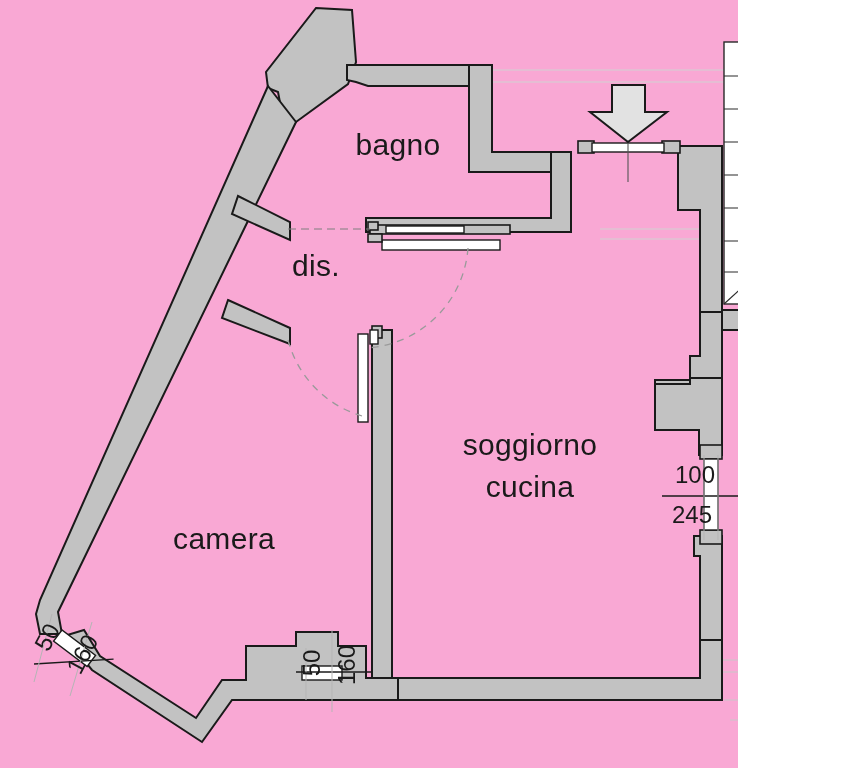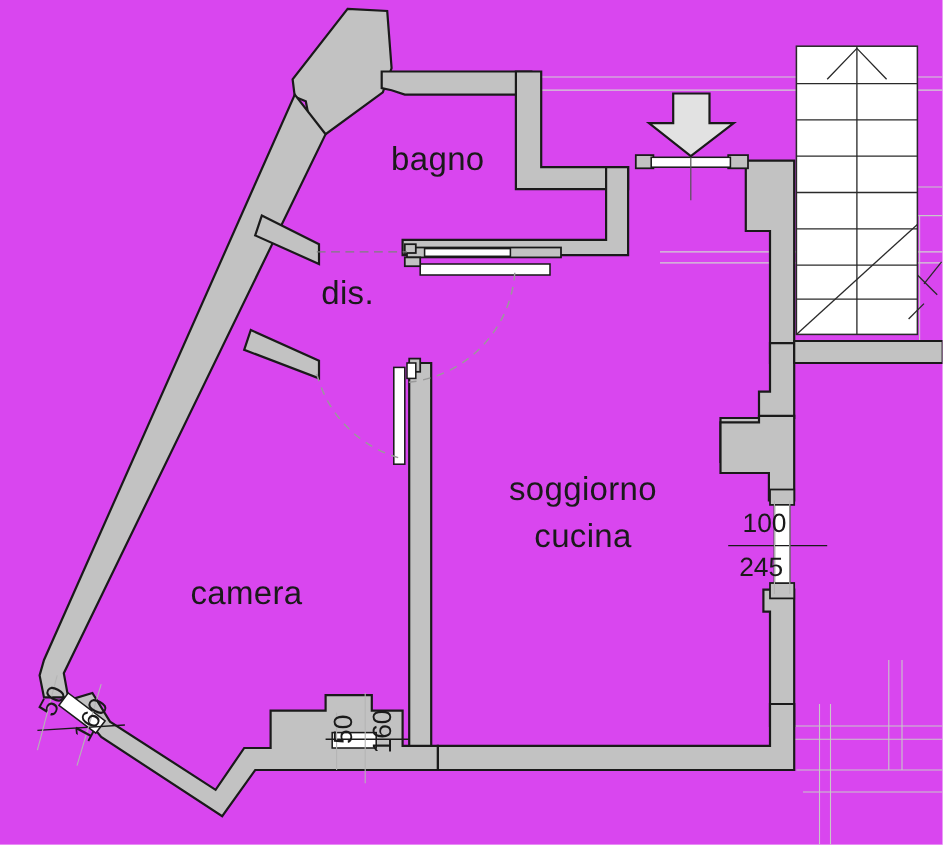--- a/index.html
+++ b/index.html
@@ -5,23 +5,23 @@
   html, body {
     margin: 0;
     padding: 0;
     background: #ffffff;
   }
   body {
     font-family: "Liberation Sans", sans-serif;
   }
   #floorplan-root {
     position: relative;
-    width: 857px;
+    width: 738px;
     height: 768px;
-    background: #d946ef;
+    background: #f9a8d4;
     overflow: hidden;
   }
   #plan-svg {
     position: absolute;
     left: 0;
     top: 0;
     width: 857px;
     height: 768px;
     display: block;
   }

